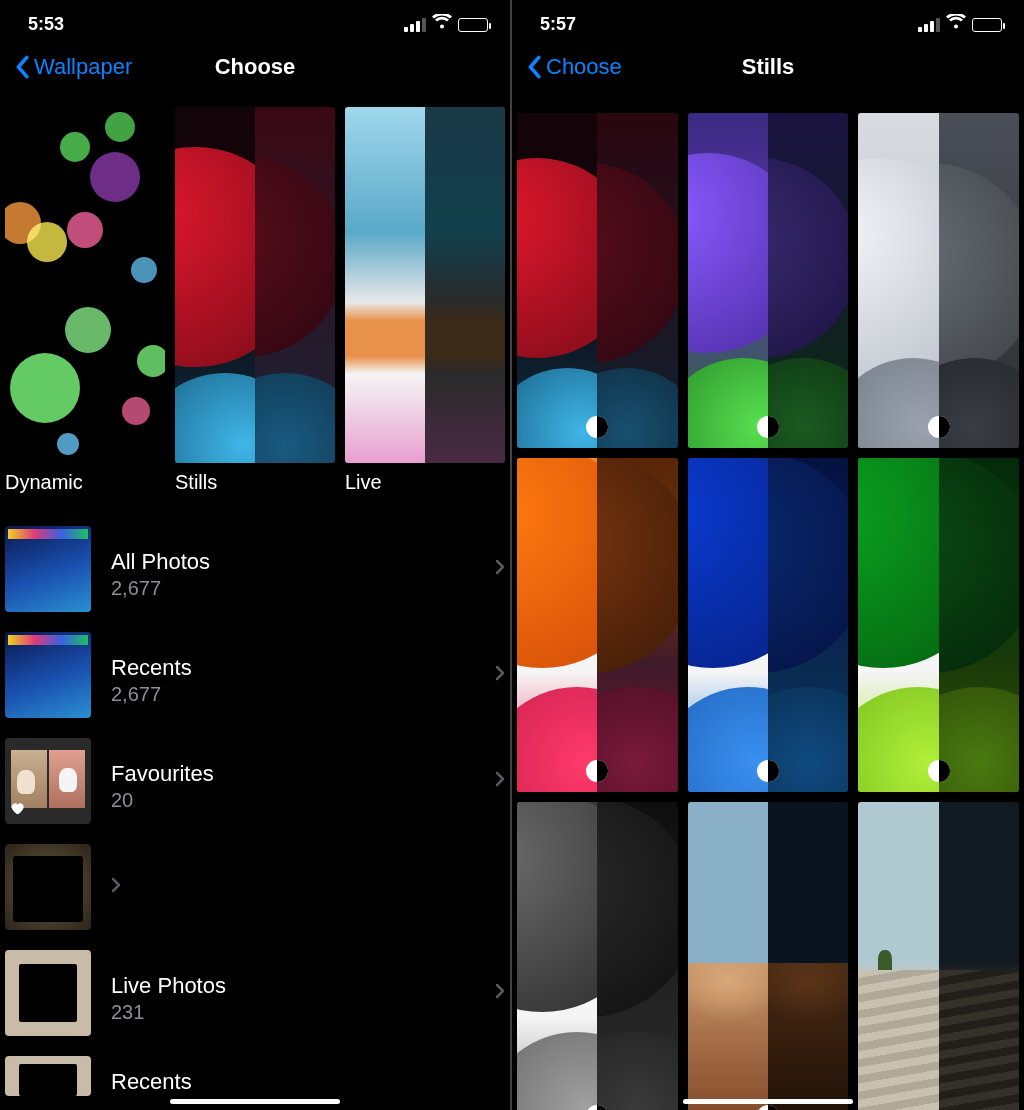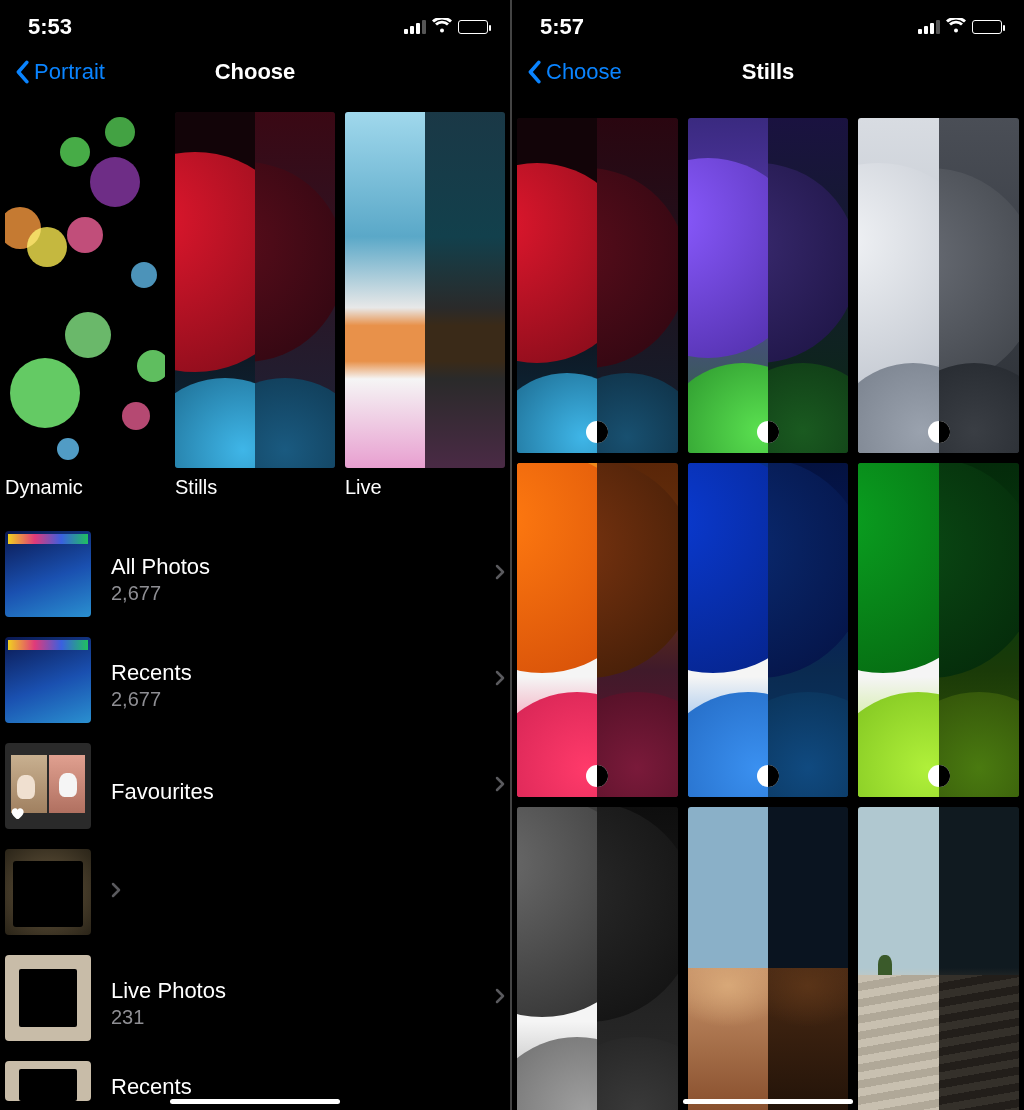--- a/index.html
+++ b/index.html
@@ -20,21 +20,21 @@
     display: flex;
     flex-direction: column;
     overflow: hidden;
   }
   .phone.left { border-right: 2px solid #444; }
   .statusbar {
     display: flex;
     align-items: center;
     justify-content: space-between;
     padding: 14px 22px 4px 28px;
-    font-size: 22px;
+    font-size: 18px;
     font-weight: 600;
   }
   .statusicons { display: flex; align-items: center; gap: 6px; }
   .bars { display: inline-flex; align-items: flex-end; gap: 2px; height: 14px; }
   .bars span { width: 4px; background: #fff; border-radius: 1px; }
   .bars span:nth-child(1){height:5px}
   .bars span:nth-child(2){height:8px}
   .bars span:nth-child(3){height:11px}
   .bars span:nth-child(4){height:14px;background:#555}
   .wifi svg { width: 20px; height: 16px; }
@@ -116,21 +116,21 @@
       </span>
       <span class="battery"><span class="fill"></span></span>
     </div>
   </div>
 
   <div class="navbar">
     <div class="navback">
       <svg viewBox="0 0 12 20">
           <path fill="none" stroke="#0a84ff" stroke-width="3" stroke-linecap="round" stroke-linejoin="round" d="M10 2L3 10l7 8"></path>
         </svg>
-      <span>Portrait</span>
+      <span>Wallpaper</span>
     </div>
     <div class="navtitle">Choose</div>
   </div>
 
   <div class="content">
     <div class="catrow">
 
       <div class="catitem">
         <div class="catthumb dyn">
           <div class="b" style="width:70px;height:70px;background:#6fe06f;left:5px;bottom:40px;opacity:.9"></div>
@@ -209,20 +209,21 @@
           <div style="position:absolute;left:6px;top:12px;width:36px;height:58px;background:linear-gradient(#c8b090,#a08060)"></div>
           <div style="position:absolute;right:6px;top:12px;width:36px;height:58px;background:linear-gradient(#e0a090,#b07060)"></div>
           <div style="position:absolute;left:12px;top:32px;width:18px;height:24px;background:#f0e0d0;border-radius:40% 40% 30% 30%"></div>
           <div style="position:absolute;right:14px;top:30px;width:18px;height:24px;background:#f5f5f5;border-radius:40% 40% 30% 30%"></div>
           <span class="heart"><svg viewBox="0 0 24 24">
                 <path d="M12 21s-8-5.3-8-11a5 5 0 019-3 5 5 0 019 3c0 5.7-8 11-8 11z"></path>
               </svg></span>
         </div>
         <div class="album-text">
           <div class="album-title">Favourites</div>
+          <div class="album-count">20</div>
         </div>
         <span class="chevron"><svg viewBox="0 0 10 16">
               <path fill="none" stroke="#5a5a5e" stroke-width="2.5" stroke-linecap="round" stroke-linejoin="round" d="M2 2l6 6-6 6"></path>
             </svg></span>
       </div>
 
       <div class="album-row">
         <div class="album-thumb" style="background:radial-gradient(ellipse at center,#6a5a40,#2a2418)">
           <div style="position:absolute;inset:12px 8px 8px 8px;background:#000;border-radius:3px"></div>
         </div>

